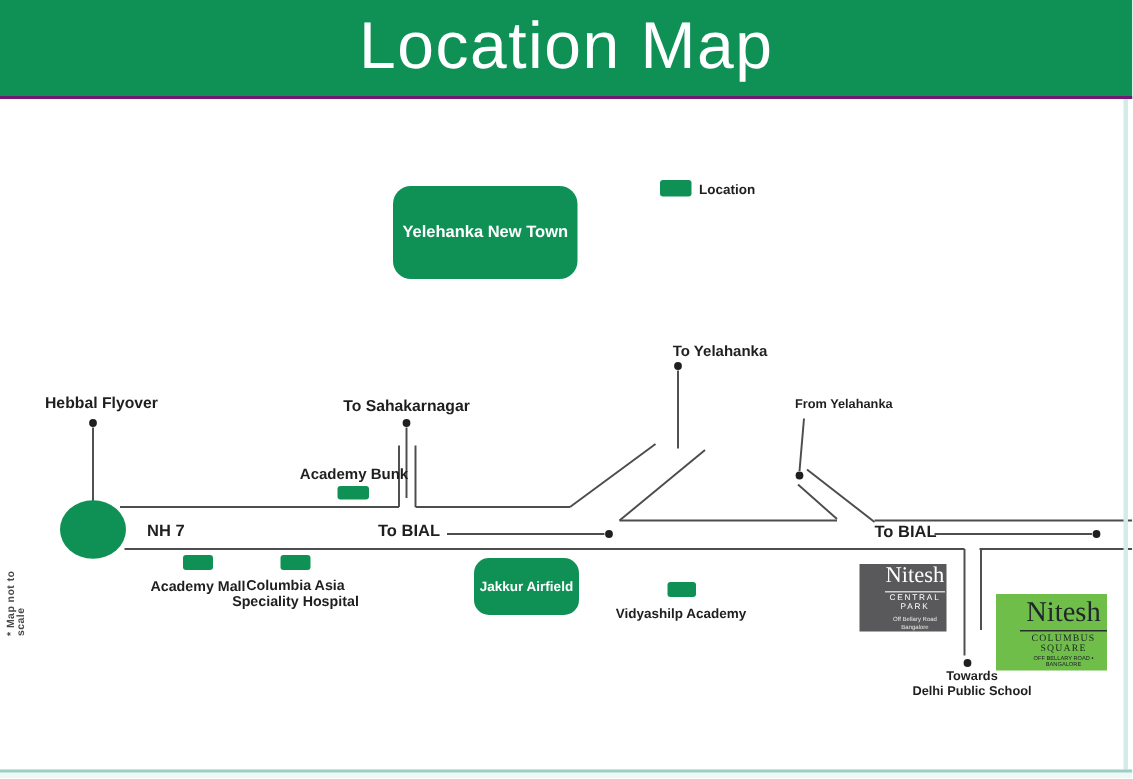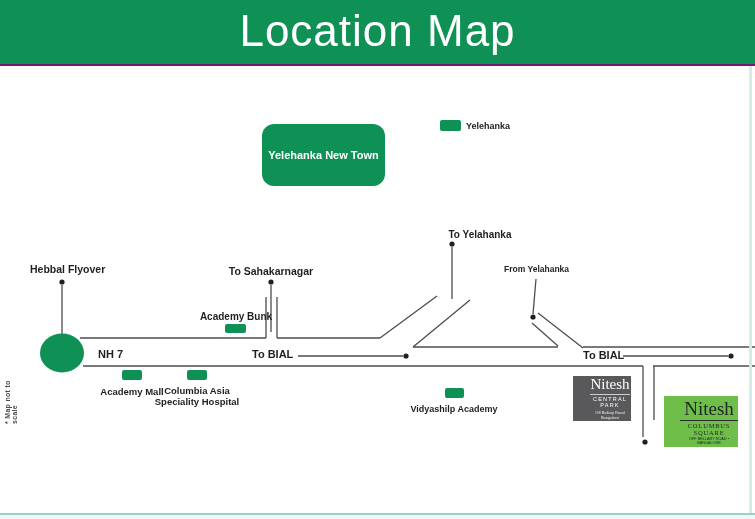--- a/index.html
+++ b/index.html
@@ -87,46 +87,53 @@
       <circle cx="406" cy="290" r="2.6"></circle>
       <circle cx="731" cy="290" r="2.6"></circle>
       <circle cx="645" cy="376" r="2.6"></circle>
     </g>
     <ellipse cx="62" cy="287" rx="22" ry="19.5" fill="#0f9156"></ellipse>
   </svg>
 
   <div class="zone" style="left:262px;top:124px;width:123px;height:62px;border-radius:12px;font-size:11px;">
     <span>Yelehanka New Town</span>
   </div>
+  <div class="zone" style="left:316px;top:372px;width:70px;height:38px;border-radius:10px;font-size:9px;">
+    <span>Jakkur Airfield</span>
+  </div>
 
   <div class="marker" style="left:440px;top:120px;width:21px;height:11px;"></div>
-  <div class="lbl" style="left:466px;top:121px;font-size:9px;">Yelehanka</div>
+  <div class="lbl" style="left:466px;top:121px;font-size:9px;">Location</div>
 
   <div class="lbl ctr" style="left:236px;top:311px;font-size:10px;">Academy Bunk</div>
   <div class="marker" style="left:225px;top:324px;width:21px;height:9px;"></div>
 
   <div class="marker" style="left:122px;top:370px;width:20px;height:10px;"></div>
   <div class="lbl ctr" style="left:132px;top:386px;font-size:9.5px;">Academy Mall</div>
 
   <div class="marker" style="left:187px;top:370px;width:20px;height:10px;"></div>
   <div class="lbl ctr" style="left:197px;top:386px;font-size:9.5px;line-height:10.5px;">
     <div>Columbia Asia</div>
     <div>Speciality Hospital</div>
   </div>
 
   <div class="marker" style="left:445px;top:388px;width:19px;height:10px;"></div>
   <div class="lbl ctr" style="left:454px;top:404px;font-size:9px;">Vidyashilp Academy</div>
 
   <div class="lbl" style="left:30px;top:263px;font-size:10.5px;">Hebbal Flyover</div>
   <div class="lbl ctr" style="left:271px;top:265px;font-size:10.5px;">To Sahakarnagar</div>
   <div class="lbl ctr" style="left:452px;top:229px;font-size:10px;margin-left:28px;">To Yelahanka</div>
-  <div class="lbl" style="left:504px;top:264px;font-size:8.5px;">From Yelahanka</div>
+  <div class="lbl" style="left:530px;top:264px;font-size:8.5px;">From Yelahanka</div>
   <div class="lbl" style="left:98px;top:348px;font-size:11px;">NH 7</div>
   <div class="lbl" style="left:252px;top:348px;font-size:11px;">To BIAL</div>
   <div class="lbl" style="left:583px;top:349px;font-size:11px;">To BIAL</div>
+  <div class="lbl ctr" style="left:648px;top:445px;font-size:8.5px;line-height:10px;">
+    <div>Towards</div>
+    <div>Delhi Public School</div>
+  </div>
 
   <div class="logo" id="logo-central">
     <div class="brand">Nitesh</div>
     <div class="rule"></div>
     <div class="name">CENTRAL PARK</div>
     <div class="sub">
       <div>Off Bellary Road</div>
       <div>Bangalore</div>
     </div>
   </div>

